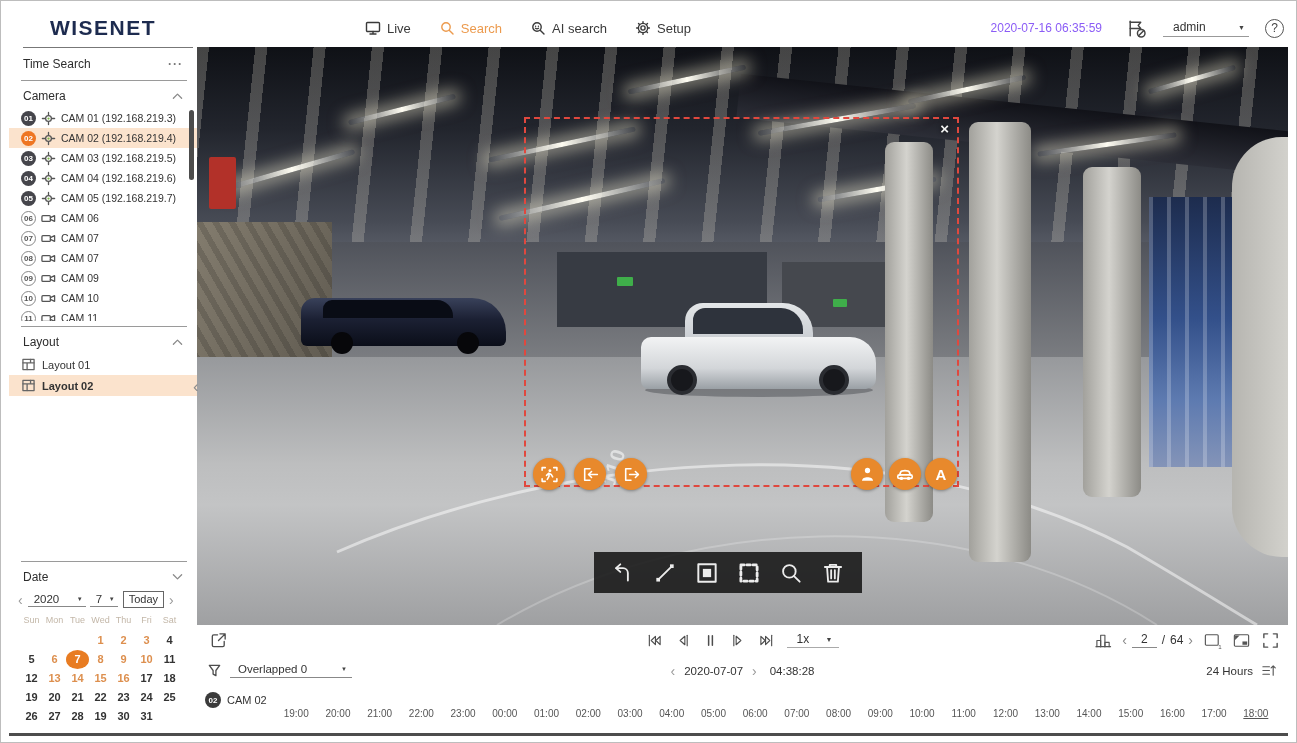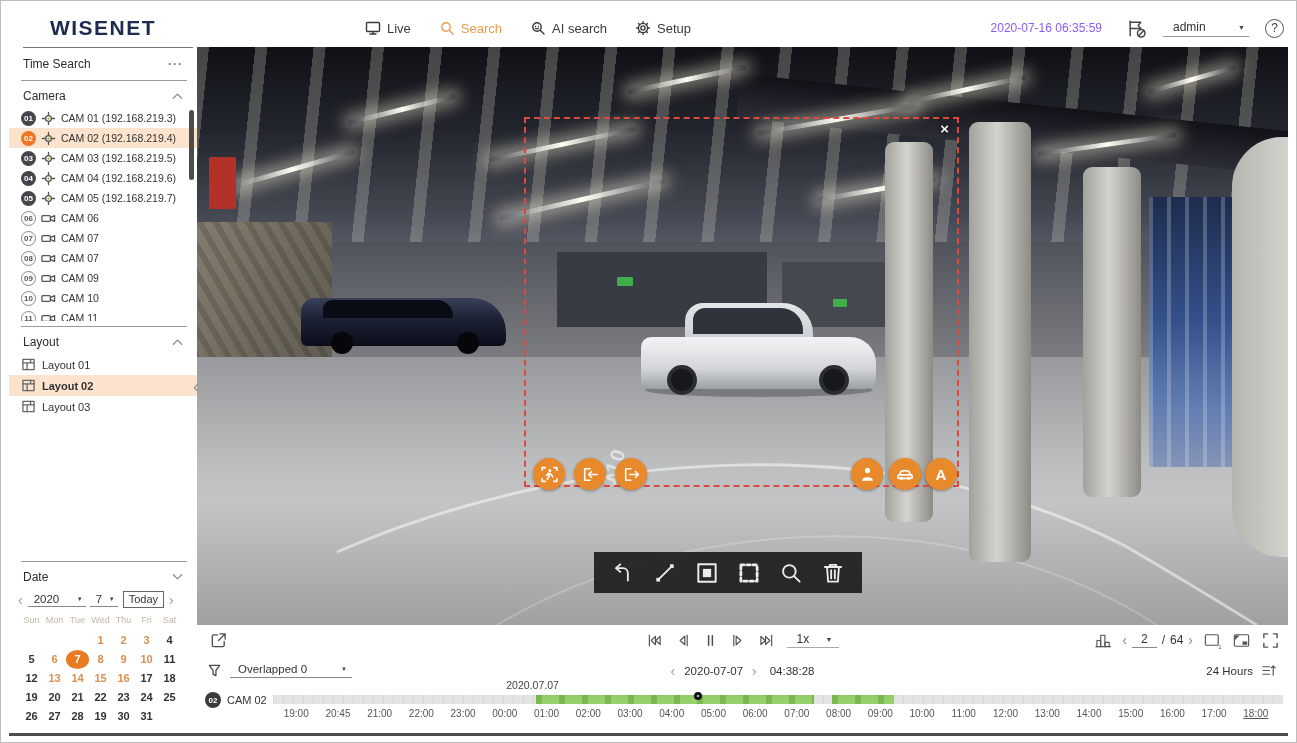--- a/index.html
+++ b/index.html
@@ -436,29 +436,20 @@
           <div class="lay-row sel">
             <span class="lay-ico">
               <svg class="ic" width="13" height="13" viewBox="0 0 14 14">
                 <rect x="1" y="1.5" width="12" height="11"></rect>
                 <path d="M1 5.2 H13 M5.5 5.2 V12.5 M9.2 1.5 V5.2"></path>
               </svg>
             </span>
             <span>Layout 02</span>
           </div>
 
-          <div class="lay-row">
-            <span class="lay-ico">
-              <svg class="ic" width="13" height="13" viewBox="0 0 14 14">
-                <rect x="1" y="1.5" width="12" height="11"></rect>
-                <path d="M1 5.2 H13 M5.5 5.2 V12.5 M9.2 1.5 V5.2"></path>
-              </svg>
-            </span>
-            <span>Layout 03</span>
-          </div>
 
       </div>
 
       <div class="date-sec">
         <div class="sb-div"></div>
         <div class="sec-hdr">
           <span>Date</span>
           <svg class="ic chev" width="11" height="8" viewBox="0 0 12 8">
               <path d="M1.5 1.5 L6 6 L10.5 1.5"></path>
             </svg>
@@ -732,29 +723,23 @@
           <span>24 Hours</span>
           <svg class="ic" width="15" height="15" viewBox="0 0 16 16" style="stroke-width:1.2">
               <path d="M2 4 H9 M2 8 H9 M2 12 H9"></path>
               <path d="M13 13 V3 M10.8 5.2 L13 3 L15.2 5.2"></path>
             </svg>
         </div>
         <div class="chan">
           <span class="chan-badge">02</span>
           <span>CAM 02</span>
         </div>
-        <div class="track">
-          <div class="tl-seg" style="left: 26.05%; width: 27.55%;"></div>
-            <div class="tl-seg" style="left: 55.31%; width: 6.19%;"></div>
-          <span class="date-marker" style="left: 25.7%;">2020.07.07</span>
-          <span class="playhead" style="left: 42.1%;"></span>
-        </div>
         <div class="ticks">
           <span class="tick" style="left: 2.3%;">19:00</span>
-            <span class="tick" style="left: 6.43%;">20:45</span>
+            <span class="tick" style="left: 6.43%;">20:00</span>
             <span class="tick" style="left: 10.56%;">21:00</span>
             <span class="tick" style="left: 14.69%;">22:00</span>
             <span class="tick" style="left: 18.82%;">23:00</span>
             <span class="tick" style="left: 22.95%;">00:00</span>
             <span class="tick" style="left: 27.08%;">01:00</span>
             <span class="tick" style="left: 31.22%;">02:00</span>
             <span class="tick" style="left: 35.35%;">03:00</span>
             <span class="tick" style="left: 39.48%;">04:00</span>
             <span class="tick" style="left: 43.61%;">05:00</span>
             <span class="tick" style="left: 47.74%;">06:00</span>

